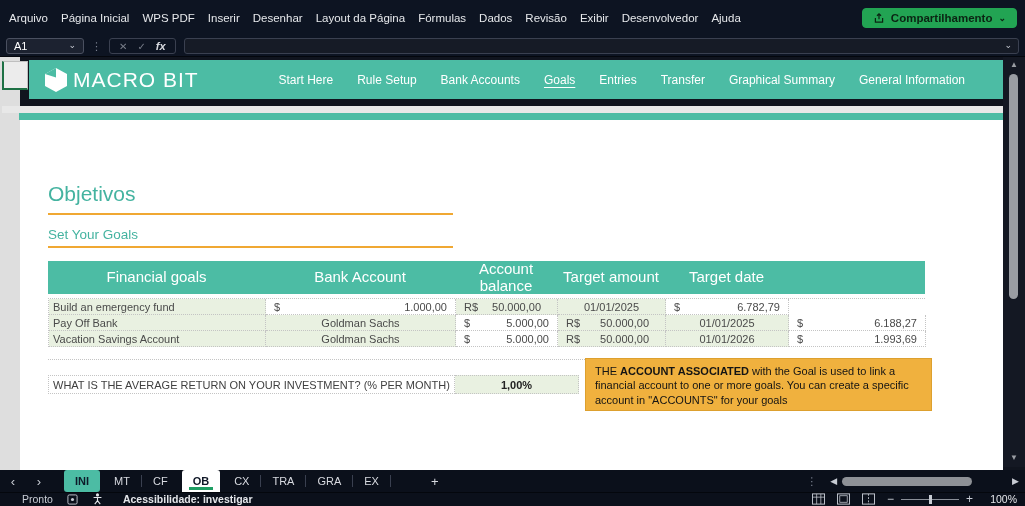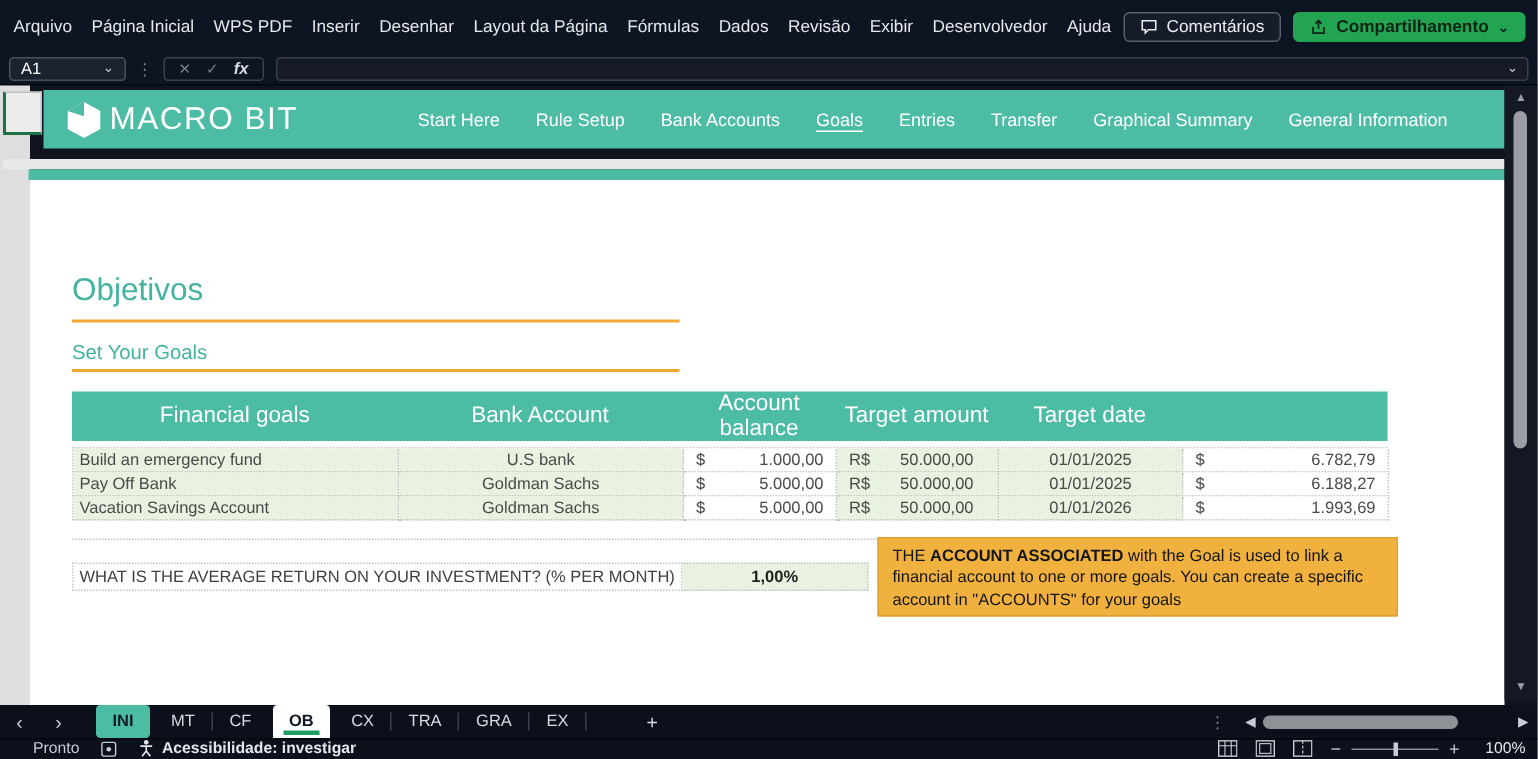--- a/index.html
+++ b/index.html
@@ -111,21 +111,21 @@
   .hscroll { display:flex; align-items:center; gap:5px; }
   .hs-arrow { color:#C8CCD4; font-size:9px; }
   .hs-thumb { width:130px; height:9px; background:#8E9196; border-radius:5px; }
   .hs-track-gap { width:30px; }
 
   
   .statusbar { position:absolute; left:0; top:492px; width:1025px; height:14px; background:#0B101B;
     border-top:1px solid #04070D; display:flex; align-items:flex-start; }
   .sb-left { display:flex; align-items:center; gap:14px; padding-left:22px; }
   .sb-ready { color:#C8CCD4; font-size:10.5px; }
-  .sb-access { display:flex; align-items:center; gap:5px; color:#E4E6EA; font-size:10.5px; font-weight:bold; }
+  .sb-access { display:flex; align-items:center; gap:20px; color:#E4E6EA; font-size:10.5px; font-weight:bold; }
   .sb-right { margin-left:auto; display:flex; align-items:center; gap:12px; padding-right:8px; }
   .sb-zoom { display:flex; align-items:center; gap:7px; }
   .zoom-sign { color:#C8CCD4; font-size:12px; line-height:1; }
   .zoom-track { width:58px; height:1px; background:#8A8F98; position:relative; }
   .zoom-thumb { position:absolute; left:28px; top:-4px; width:3px; height:9px; background:#C8CCD4; }
   .sb-pct { color:#E4E6EA; font-size:10.5px; width:32px; text-align:right; }
 </style>
 </head>
 <body>
 
@@ -140,26 +140,20 @@
       <span class="menu-item">Desenhar</span>
       <span class="menu-item">Layout da Página</span>
       <span class="menu-item">Fórmulas</span>
       <span class="menu-item">Dados</span>
       <span class="menu-item">Revisão</span>
       <span class="menu-item">Exibir</span>
       <span class="menu-item">Desenvolvedor</span>
       <span class="menu-item">Ajuda</span>
     </div>
     <div class="menu-actions">
-      <button class="btn-comments">
-        <svg width="12" height="12" viewBox="0 0 16 16">
-            <path d="M2 2.5 h12 v8 h-6.5 l-2.8 2.8 v-2.8 H2 z" fill="none" stroke="#ECEDEF" stroke-width="1.4"></path>
-          </svg>
-        <span>Comentários</span>
-      </button>
       <button class="btn-share">
         <svg width="12" height="12" viewBox="0 0 16 16">
             <path d="M8 9.5 V2.8 M5.3 5 L8 2.3 L10.7 5" stroke="#0B2413" stroke-width="1.6" fill="none"></path>
             <path d="M3.2 8 v5.5 h9.6 V8" stroke="#0B2413" stroke-width="1.6" fill="none"></path>
           </svg>
         <span>Compartilhamento</span>
         <span class="chev">⌄</span>
       </button>
     </div>
   </div>
@@ -217,21 +211,20 @@
           <div>Financial goals</div>
           <div>Bank Account</div>
           <div>Account balance</div>
           <div>Target amount</div>
           <div>Target date</div>
         </div>
         <div class="gt-rows">
 
           <div class="gt-row">
             <div class="cell-green c-goal">Build an emergency fund</div>
-            <div class="cell-green c-bank">U.S bank</div>
             <div class="cell-white c-flex">
                 <span>$</span>
                 <span>1.000,00</span>
               </div>
             <div class="cell-green c-flex c-amt">
                 <span>R$</span>
                 <span>50.000,00</span>
               </div>
             <div class="cell-green c-date">01/01/2025</div>
             <div class="cell-white c-flex">

